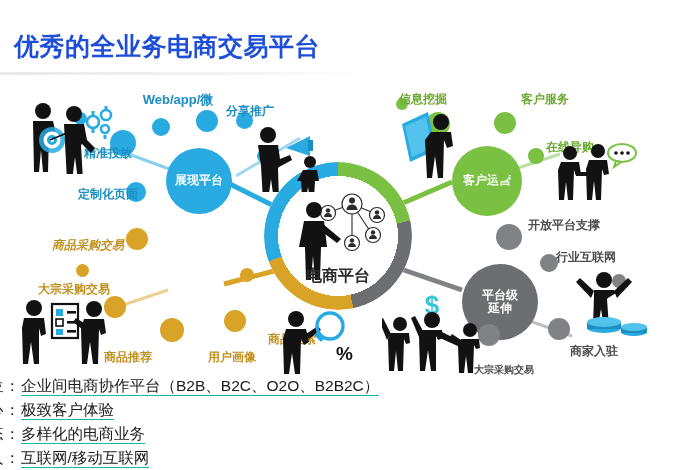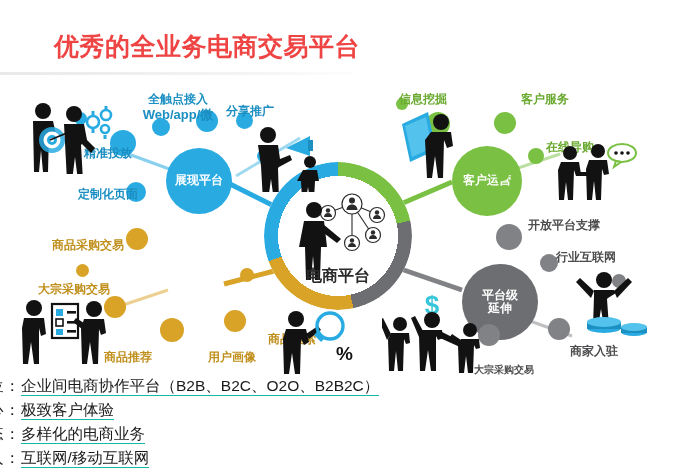--- a/index.html
+++ b/index.html
@@ -7,22 +7,22 @@
     width:700px;height:470px;overflow:hidden;
     background:#ffffff;
     font-family:"Liberation Sans","DejaVu Sans",sans-serif;
     position:relative;
   }
   #slide{position:absolute;left:0;top:0;width:700px;height:470px;background:#fff;}
 
   
   .title{
     position:absolute;left:14px;top:30px;
-    font-size:25px;font-weight:bold;color:#ef4444;
-    letter-spacing:0.5px;white-space:nowrap;margin-left:40px;
+    font-size:25px;font-weight:bold;color:#1d4ed8;
+    letter-spacing:0.5px;white-space:nowrap;
   }
   .title-rule{
     position:absolute;left:0px;top:72px;width:352px;height:3px;
     background:linear-gradient(to right,#e9e9e9,#f4f4f4 70%,#fdfdfd);
   }
 
   
   #canvas{position:absolute;left:0;top:78px;width:700px;height:300px;}
   #links{position:absolute;left:0;top:0;width:700px;height:300px;}
 
@@ -161,21 +161,20 @@
     </div>
     <div class="bub blue" style="left:110px;top:52px;width:26px;height:26px;"></div>
     <div class="bub blue" style="left:152px;top:40px;width:18px;height:18px;"></div>
     <div class="bub blue" style="left:196px;top:32px;width:22px;height:22px;"></div>
     <div class="bub blue" style="left:236px;top:34px;width:17px;height:17px;"></div>
     <div class="bub blue" style="left:126px;top:104px;width:20px;height:20px;"></div>
     <div class="bub blue" style="left:74px;top:34px;width:13px;height:13px;"></div>
     <div class="bub blue" style="left:257px;top:72px;width:12px;height:12px;"></div>
 
     <div class="kw blue c" style="left:123px;top:14px;width:110px;font-size:12px;">
-      <div>全触点接入</div>
       <div style="font-size:13px;">Web/app/微</div>
     </div>
     <div class="kw blue" style="left:226px;top:26px;font-size:12px;">分享推广</div>
     <div class="kw blue" style="left:84px;top:68px;font-size:12px;">精准投放</div>
     <div class="kw blue" style="left:78px;top:109px;font-size:12px;">定制化页面</div>
 
     <div class="pic" style="left:22px;top:22px;">
       <svg width="56" height="72" viewBox="0 0 56 72">
         <g fill="#121212">
           <circle cx="21" cy="11" r="8"></circle>
@@ -327,21 +326,21 @@
       </svg>
     </div>
 
     <div class="bub amber" style="left:126px;top:150px;width:22px;height:22px;"></div>
     <div class="bub amber" style="left:104px;top:218px;width:22px;height:22px;"></div>
     <div class="bub amber" style="left:160px;top:240px;width:24px;height:24px;"></div>
     <div class="bub amber" style="left:224px;top:232px;width:22px;height:22px;"></div>
     <div class="bub amber" style="left:240px;top:190px;width:14px;height:14px;"></div>
     <div class="bub amber" style="left:76px;top:186px;width:13px;height:13px;"></div>
 
-    <div class="kw amber" style="left:52px;top:160px;font-size:12px;">商品采购交易</div>
+    <div class="kw amber" style="left:52px;top:160px;font-size:12px;font-style:italic;">商品采购交易</div>
     <div class="kw amber" style="left:38px;top:204px;font-size:12px;">大宗采购交易</div>
     <div class="kw amber" style="left:228px;top:254px;font-size:12px;margin-left:40px;">商品搜索</div>
     <div class="kw amber" style="left:104px;top:272px;font-size:12px;">商品推荐</div>
     <div class="kw amber" style="left:208px;top:272px;font-size:12px;">用户画像</div>
 
     <div class="pic" style="left:18px;top:218px;">
       <svg width="96" height="72" viewBox="0 0 96 72">
         <g fill="#121212">
           <circle cx="16" cy="12" r="8"></circle>
           <path d="M6 22h20l2 16-5 2-2-8v36h-5l-3-22-3 22h-5l-1-36z"></path>

